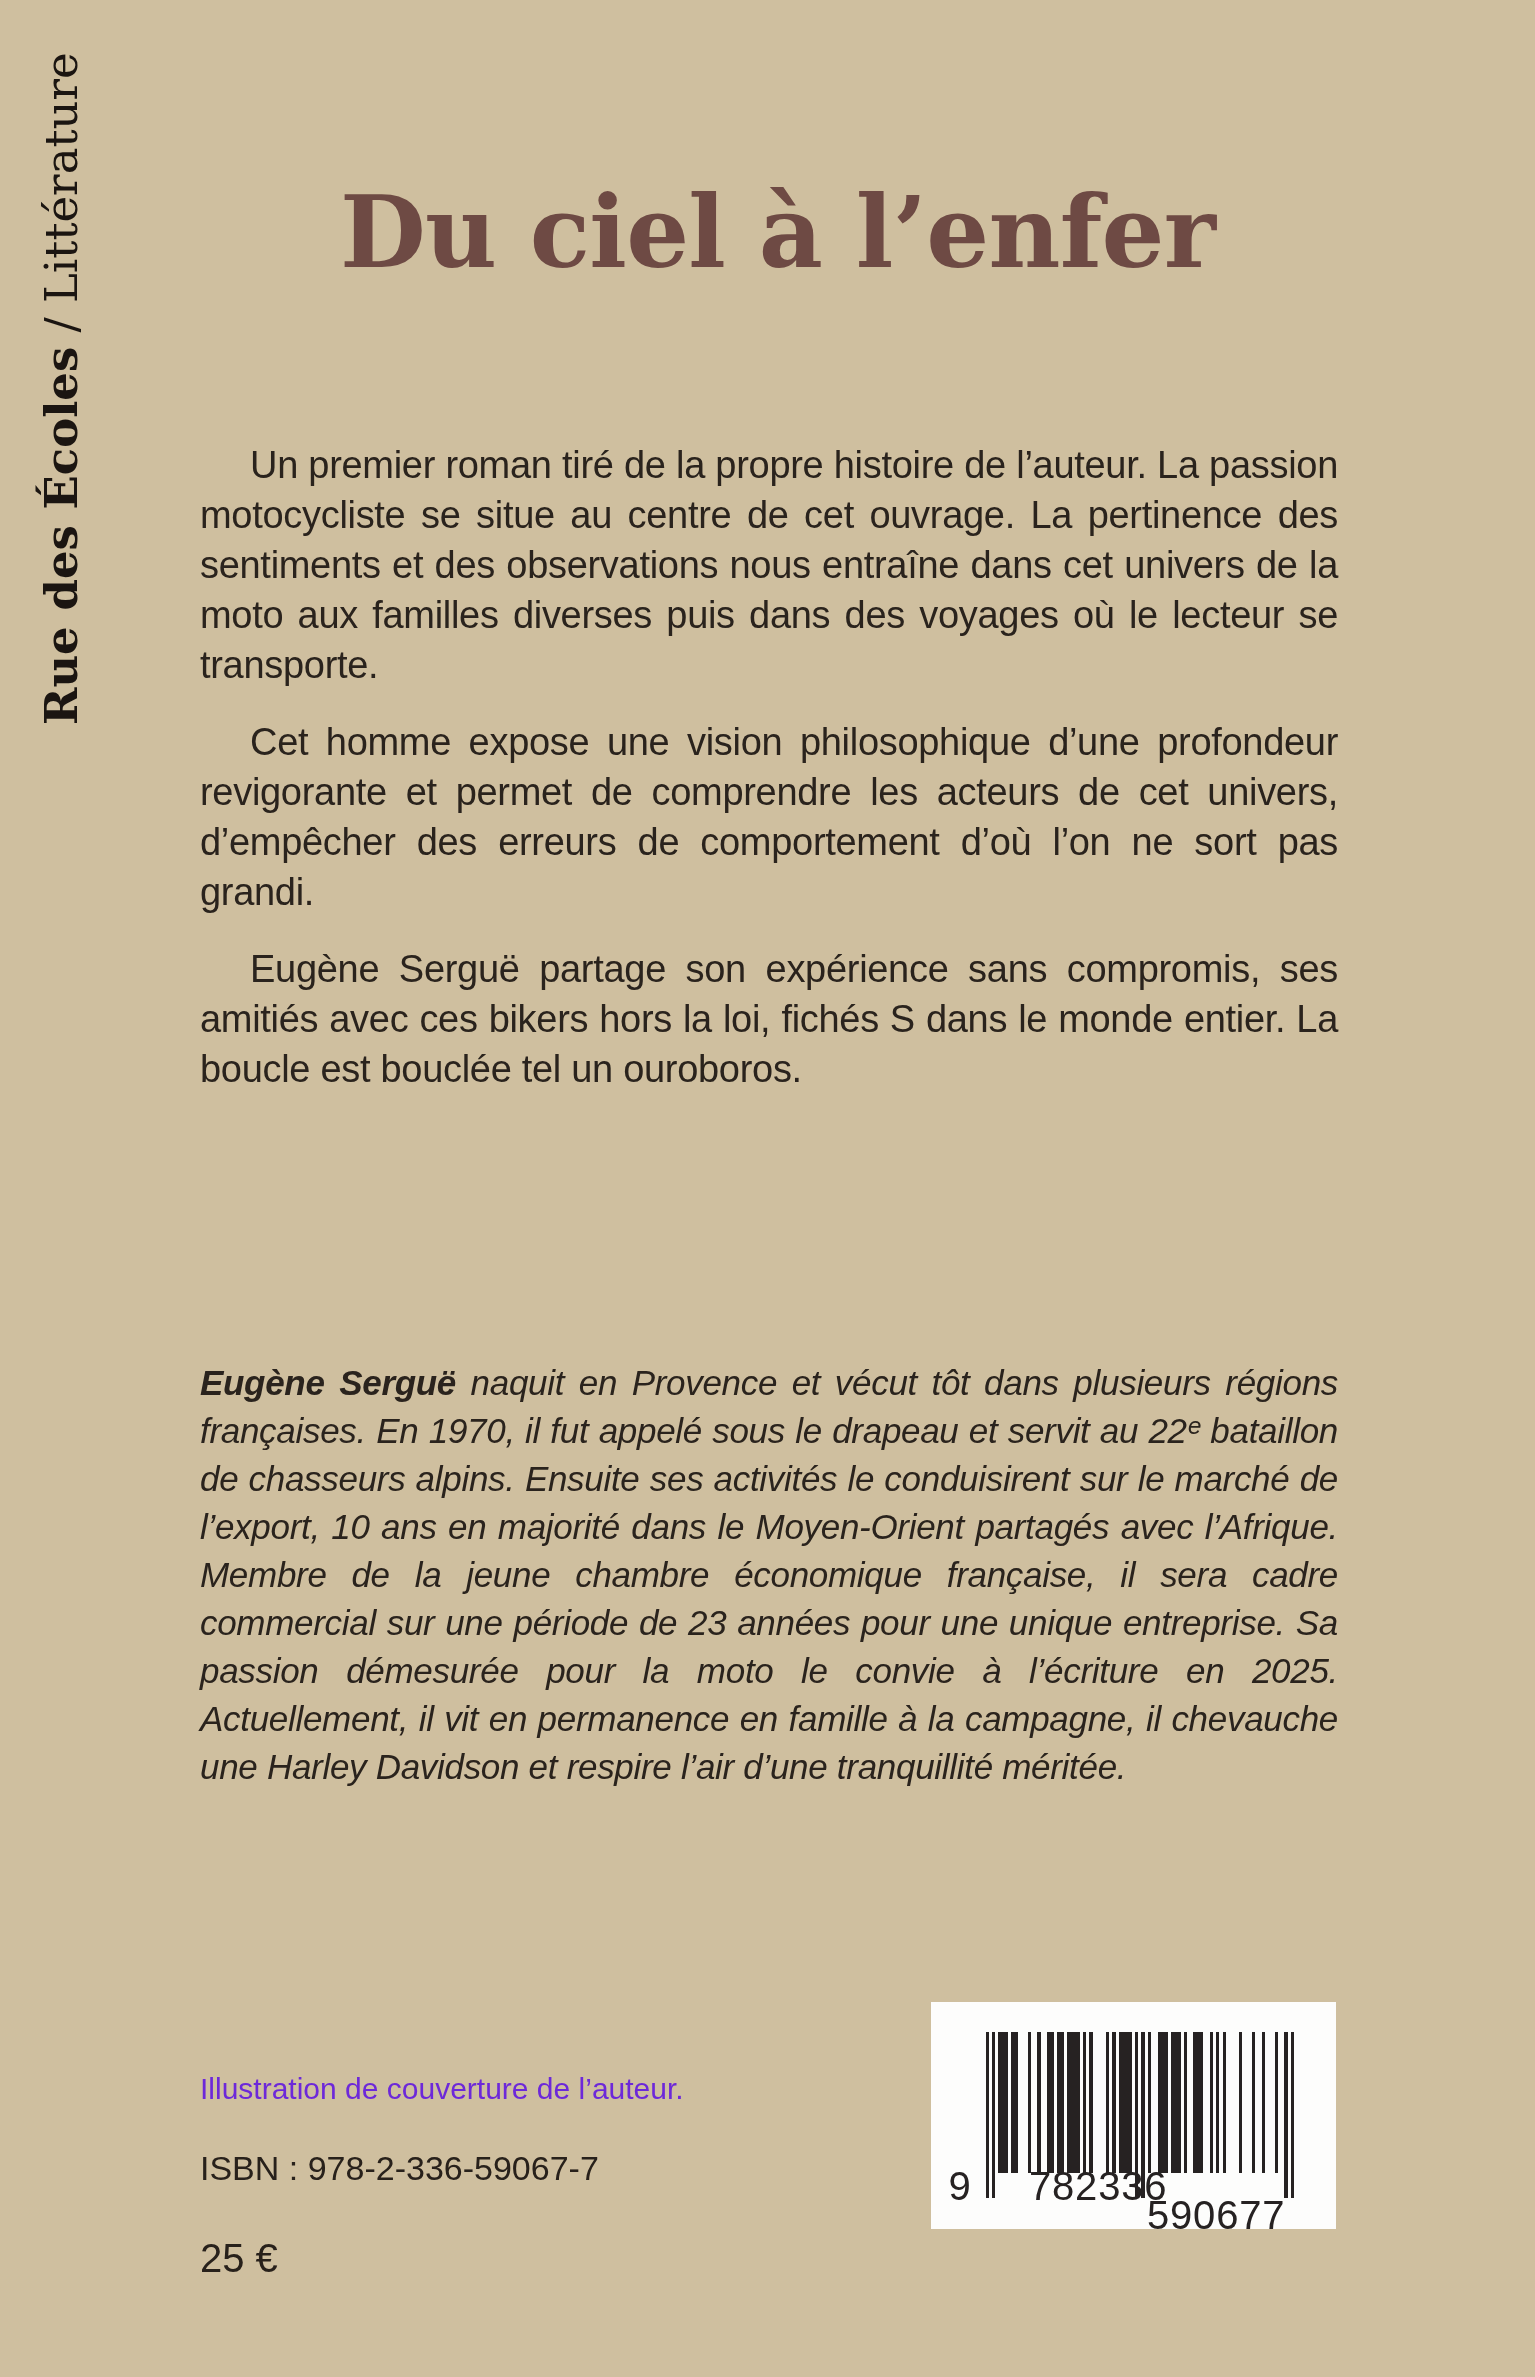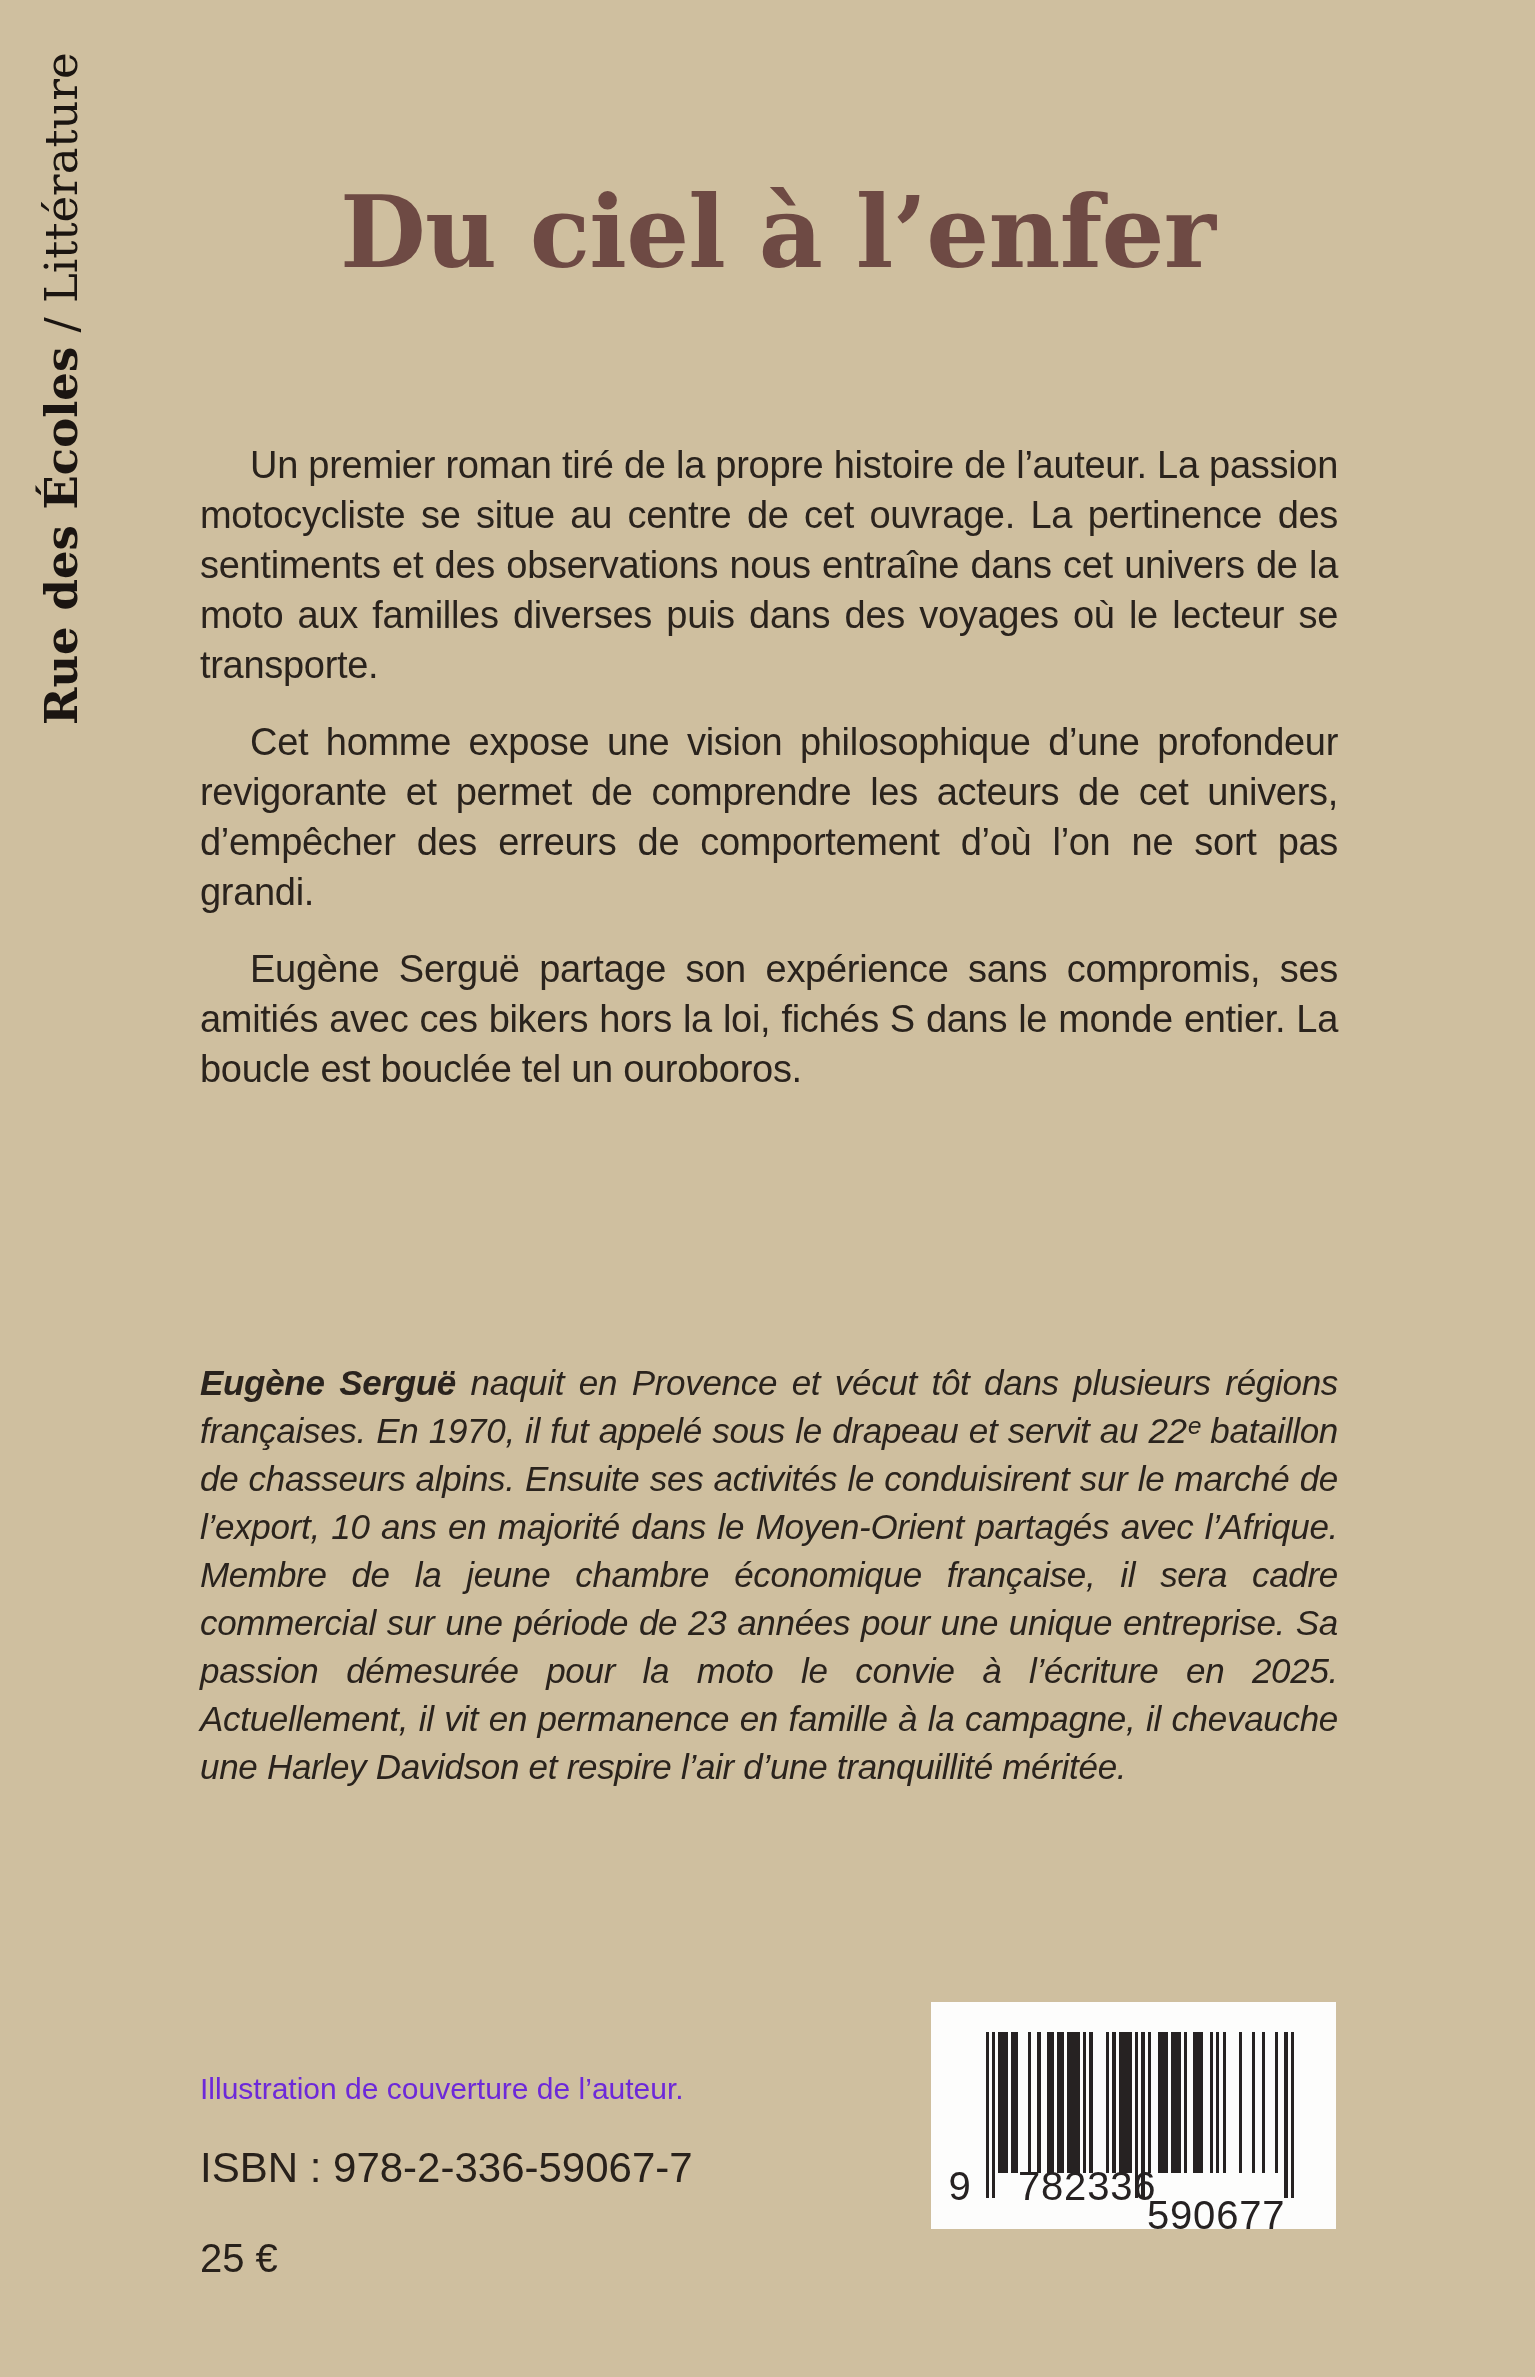--- a/index.html
+++ b/index.html
@@ -59,21 +59,21 @@
   }
   .bio strong{font-weight:bold;font-style:italic;}
 
   
   .credit{
     position:absolute;left:200px;top:2070px;
     font-size:30px;line-height:37px;color:#6d28d9;text-align:center;
   }
   .isbn{
     position:absolute;left:200px;top:2148px;
-    font-size:42px;line-height:40px;color:#28211b;
+    font-size:34px;line-height:40px;color:#28211b;
   }
   .price{
     position:absolute;left:200px;top:2191px;
     font-size:40px;line-height:47px;color:#28211b;margin-top:44px;
   }
 
   
   .barcode-box{
     position:absolute;left:931px;top:2002px;
     width:405px;height:227px;
@@ -81,21 +81,21 @@
   }
   .barcode-box svg{position:absolute;left:0;top:0;shape-rendering:crispEdges;}
   .bc-digit{
     position:absolute;top:164px;
     font-size:40px;line-height:1;
     letter-spacing:0.8px;
     color:#262222;text-align:center;
     font-family:"Liberation Sans",sans-serif;
   }
   .bc-first{left:6.7px;width:44px;letter-spacing:0;}
-  .bc-left{left:53px;width:138px;padding-left:34px;}
+  .bc-left{left:64px;width:138px;padding-left:34px;}
   .bc-right{left:216px;width:138px;margin-top:29px;}
 </style>
 </head>
 <body>
 
 <div class="page">
 
   <div class="spine">
     <span class="series">Rue des Écoles</span><span class="category"> / Littérature</span>
   </div>

